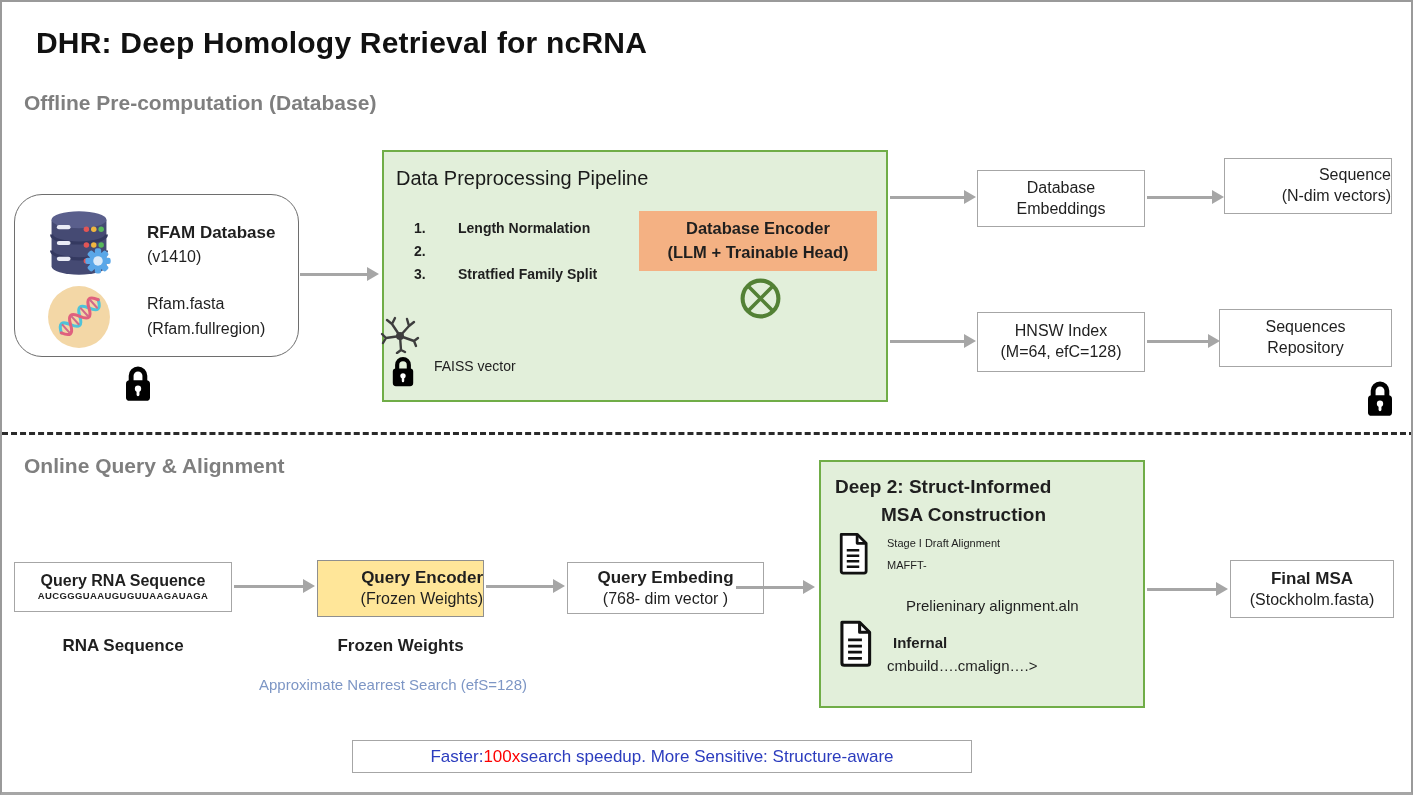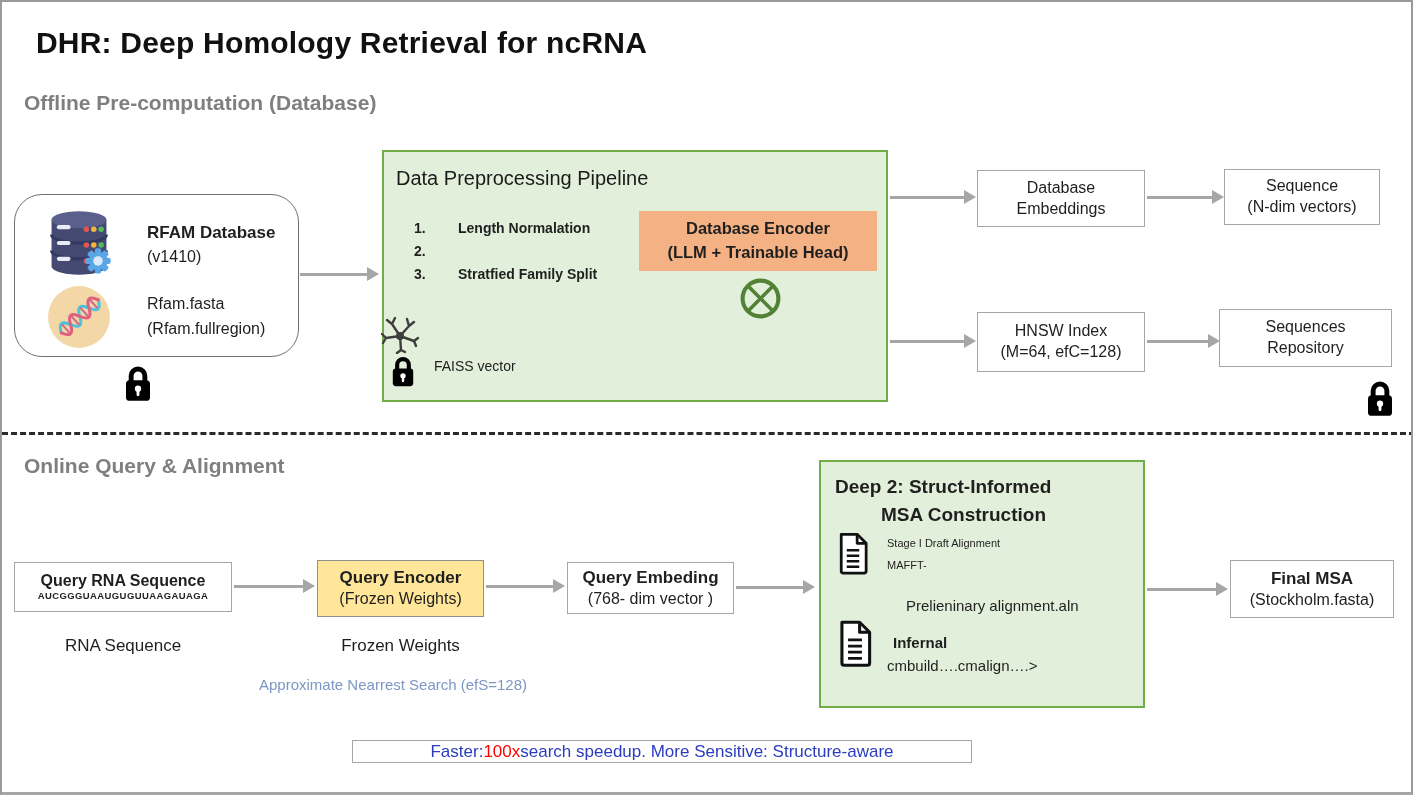--- a/index.html
+++ b/index.html
@@ -39,23 +39,23 @@
     justify-content:center; text-align:center; font-weight:bold; font-size:17px; line-height:1.4;
   }
   .arrow { position:absolute; height:3px; background:#a6a6a6; }
   .arrow::after {
     content:""; position:absolute; right:-11px; top:-6px;
     border-left:12px solid #a6a6a6; border-top:7.5px solid transparent; border-bottom:7.5px solid transparent;
   }
   .divider { border-top:3px dashed #2a2a2a; height:0; }
   .qbox-title { font-size:16px; font-weight:bold; line-height:1.2; }
   .qbox-seq { font-size:9.5px; letter-spacing:.4px; font-weight:bold; }
-  .caption { font-size:17px; font-weight:normal; text-align:center; }
+  .caption { font-size:17px; font-weight:bold; text-align:center; }
   .ann { font-size:15px; color:#7d96c5; }
-  .yellow { background:#ffe699; border:1.6px solid #8f8f8f; }
+  .yellow { background:#ffe699; border:1.6px solid #8f8f8f;align-items:flex-end; }
   .p2-title { font-size:19px; font-weight:bold; line-height:28px; }
   .p2-stage { font-size:11px; font-weight:normal; line-height:22px; }
   .p2-reg { font-size:15px; }
   .banner {
     background:#fff; border:1.6px solid #a6a6a6; display:flex; align-items:center; justify-content:center;
     font-size:17px;
   }
   .banner .blue { color:#2b3cbe; }
   .banner .red { color:#fe0000; }
   svg { display:block; }
@@ -173,21 +173,21 @@
   </span>
 
   <div class="arrow" style="left:888px; top:194px; width:75px;"></div>
   <div class="arrow" style="left:888px; top:338px; width:75px;"></div>
 
   <div class="box abs" style="left:975px; top:168px; width:168px; height:57px;">
     <div class="l1">Database</div>
     <div class="l2">Embeddings</div>
   </div>
   <div class="arrow" style="left:1145px; top:194px; width:66px;"></div>
-  <div class="box abs" style="left:1222px; top:167px; width:156px; height:56px;">
+  <div class="box abs" style="left:1222px; top:156px; width:168px; height:56px;align-items:flex-end;">
     <div class="l1">Sequence</div>
     <div class="l2">(N-dim vectors)</div>
   </div>
 
   <div class="box abs" style="left:975px; top:310px; width:168px; height:60px;">
     <div class="l1">HNSW Index</div>
     <div class="l2">(M=64, efC=128)</div>
   </div>
   <div class="arrow" style="left:1145px; top:338px; width:62px;"></div>
   <div class="box abs" style="left:1217px; top:307px; width:173px; height:58px;">
@@ -216,21 +216,21 @@
 
   <div class="box yellow abs" style="left:315px; top:558px; width:167px; height:57px;">
     <div class="l1 bold" style="font-size:17px;">Query Encoder</div>
     <div class="l2">(Frozen Weights)</div>
   </div>
   <div class="abs caption" style="left:315px; top:634px; width:167px;">Frozen Weights</div>
   <div class="abs ann" style="left:257px; top:674px;">Approximate Nearrest Search (efS=128)</div>
 
   <div class="arrow" style="left:484px; top:583px; width:68px;"></div>
 
-  <div class="box abs" style="left:565px; top:560px; width:167px; height:52px;">
+  <div class="box abs" style="left:565px; top:560px; width:197px; height:52px;">
     <div class="l1 bold" style="font-size:17px;">Query Embeding</div>
     <div class="l2">(768- dim vector )</div>
   </div>
 
   <div class="arrow" style="left:734px; top:584px; width:68px;"></div>
 
   <div class="abs gbig" style="left:817px; top:458px; width:326px; height:248px;">
     <div class="abs p2-title" style="left:14px; top:11px;">Deep 2: Struct-Informed</div>
     <div class="abs p2-title" style="left:60px; top:39px;">MSA Construction</div>
 
@@ -257,19 +257,19 @@
     <div class="abs p2-reg" style="left:66px; top:195px;">cmbuild….cmalign….&gt;</div>
   </div>
 
   <div class="arrow" style="left:1145px; top:586px; width:70px;"></div>
 
   <div class="box abs" style="left:1228px; top:558px; width:164px; height:58px;">
     <div class="l1 bold" style="font-size:17px;">Final MSA</div>
     <div class="l2">(Stockholm.fasta)</div>
   </div>
 
-  <div class="banner abs" style="left:350px; top:738px; width:620px; height:23px;">
+  <div class="banner abs" style="left:350px; top:738px; width:620px; height:33px;">
     <span class="blue">Faster: </span>
       <span class="red">100x</span>
       <span class="blue"> search speedup. More Sensitive: Structure-aware</span>
   </div>
 
 </div>
 
 </body></html>

